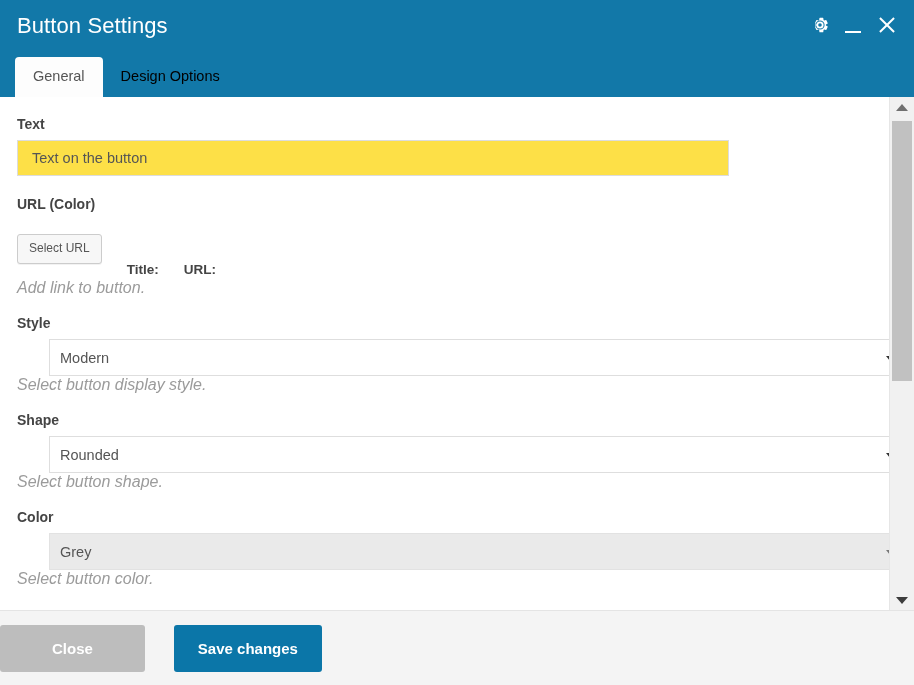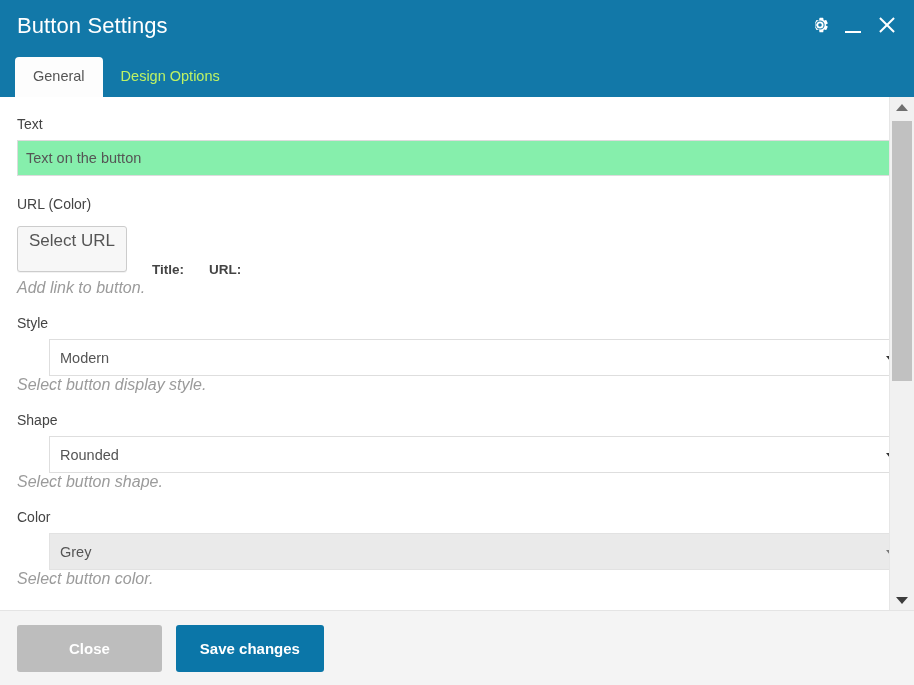--- a/index.html
+++ b/index.html
@@ -101,21 +101,21 @@
   .tabs {
     position: absolute;
     left: 15px;
     bottom: 0;
     display: flex;
     align-items: flex-end;
   }
   .tab {
     font-size: 14.5px;
     padding: 10px 18px 11px 18px;
-    color: #bef264;
+    color: #000000;
     cursor: pointer;
     border-radius: 4px 4px 0 0;
     line-height: 19px;
     white-space: nowrap;
     background: transparent;
   }
   .tab.active {
     background: #fdfdfd;
     color: #555555;
     text-align: center;
@@ -135,45 +135,45 @@
     right: 25px;
     bottom: 0;
     padding: 18px 17px 0 17px;
     box-sizing: border-box;
     overflow: hidden;
   }
 
   .field { margin-bottom: 0; }
   .field-label {
     font-size: 14px;
-    font-weight: normal;
+    font-weight: bold;
     color: #444444;
     line-height: 18px;
     margin-bottom: 7px;
   }
   .field-desc {
     font-size: 16px;
     font-style: italic;
     color: #9b9b9b;
     line-height: 17px;
     margin-top: 0;
     margin-bottom: 18px;
   }
 
   .text-input {
     display: block;
-    width: 896px;
+    width: 712px;
     height: 36px;
     box-sizing: border-box;
     border: 1px solid #dcdcdc;
-    background: #86efac;
+    background: #fde047;
     font-family: "Liberation Sans", sans-serif;
     font-size: 14.5px;
     color: #555555;
-    padding: 0 8px;
+    padding: 0 14px;
     border-radius: 0;
     outline: none;
     margin-bottom: 19px;
   }
 
   .select-wrap {
     position: relative;
     width: 856px;
     height: 37px;
     padding-left: 32px;
@@ -211,26 +211,26 @@
   .select-box.disabled + .select-caret { border-top-color: #777777; }
 
   .url-row {
     display: flex;
     align-items: center;
     gap: 0;
     margin-bottom: 2px;
   }
   .select-url-btn {
     font-family: "Liberation Sans", sans-serif;
-    font-size: 17px;
+    font-size: 12px;
     color: #555555;
     background: #f7f7f7;
     border: 1px solid #cccccc;
     border-radius: 3px;
-    padding: 5px 11px 22px 11px;
+    padding: 5px 11px 6px 11px;
     line-height: 17px;
     cursor: pointer;
     box-shadow: 0 1px 0 rgba(0,0,0,0.05);
   }
   .url-meta {
     display: flex;
     align-items: center;
     margin-left: 25px;
     gap: 20px;
     font-size: 13.5px;
@@ -288,22 +288,22 @@
 
   
   .modal-footer {
     flex: 0 0 auto;
     height: 75px;
     background: #f4f4f4;
     border-top: 1px solid #e4e4e4;
     box-sizing: border-box;
     display: flex;
     align-items: center;
-    padding-left: 17px;
-    gap: 14px;
+    padding-left: 0;
+    gap: 29px;
   }
   .btn {
     font-family: "Liberation Sans", sans-serif;
     font-size: 15px;
     font-weight: bold;
     border: none;
     border-radius: 3px;
     cursor: pointer;
     line-height: 19px;
   }

